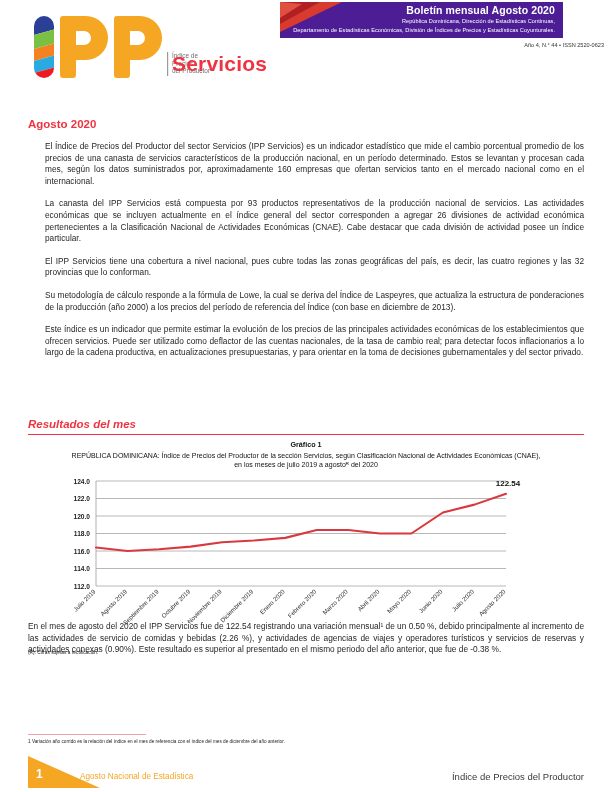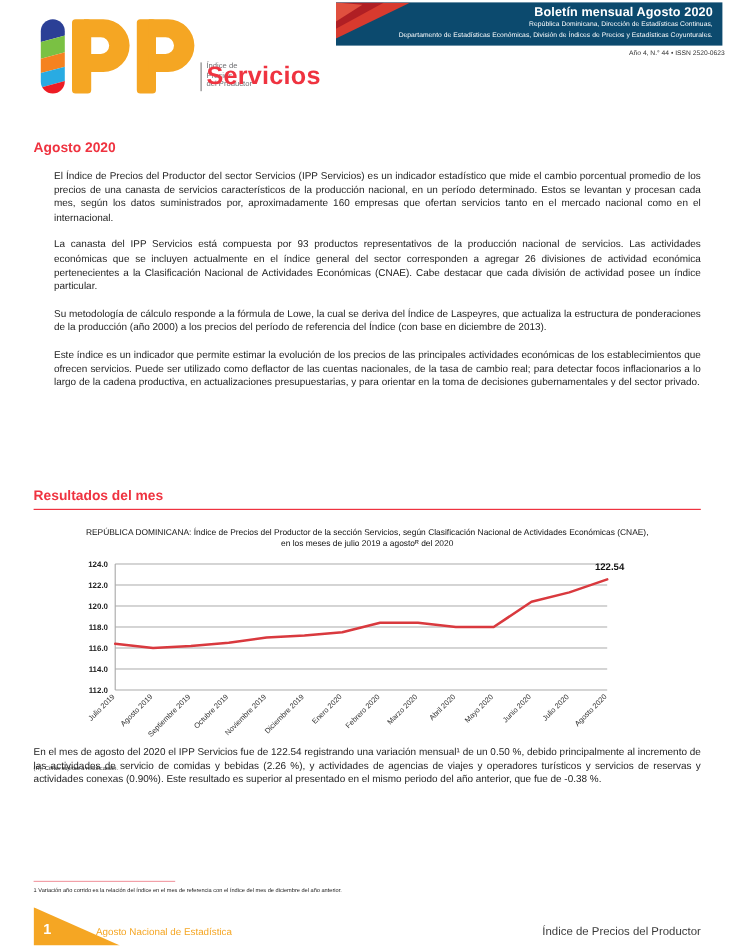--- a/index.html
+++ b/index.html
@@ -36,23 +36,23 @@
     font-size: 21px;
     font-weight: bold;
     color: #ef3340;
     letter-spacing: 0.2px;
   }
 
   .banner {
     position: absolute;
     left: 280px;
     top: 2px;
-    width: 322px;
+    width: 283px;
     height: 36px;
-    background: #0c4a6e;
+    background: #4c1d95;
     overflow: hidden;
   }
   .banner-tri {
     position: absolute;
     left: 0;
     top: 0;
   }
   .banner-title {
     position: absolute;
     right: 8px;
@@ -104,22 +104,23 @@
     line-height: 11.6px;
     text-align: justify;
     margin: 0 0 11px 17px;
     color: #1f1f1f;
   }
 
   
   .resultados-wrap {
     position: absolute;
     left: 28px;
-    top: 408px;
-    width: 556px;
+    top: 418px;
+    width: 556px;
+    font-style: italic;
   }
   .resultados-heading {
     font-size: 11.5px;
     font-weight: bold;
     color: #ef3340;
     margin: 0;
   }
   .red-rule {
     margin-top: 4px;
     border-top: 1.2px solid #ef3340;
@@ -280,30 +281,32 @@
     <div class="banner-sub1">República Dominicana, Dirección de Estadísticas Continuas,</div>
     <div class="banner-sub2">Departamento de Estadísticas Económicas, División de Índices de Precios y Estadísticas Coyunturales.</div>
   </div>
   <div class="issn-line">Año 4, N.° 44 •  ISSN 2520-0623</div>
 </div>
 
 <div class="content">
   <div class="section-heading">Agosto 2020</div>
   <p class="body-text">El Índice de Precios del Productor del sector Servicios (IPP Servicios) es un indicador estadístico que mide el cambio porcentual promedio de los precios de una canasta de servicios característicos de la producción nacional, en un período determinado. Estos se levantan y procesan cada mes, según los datos suministrados por, aproximadamente 160 empresas que ofertan servicios tanto en el mercado nacional como en el internacional.</p>
   <p class="body-text">La canasta del IPP Servicios está compuesta por 93 productos representativos de la producción nacional de servicios. Las actividades económicas que se incluyen actualmente en el índice general del sector corresponden a agregar 26 divisiones de actividad económica pertenecientes a la Clasificación Nacional de Actividades Económicas (CNAE). Cabe destacar que cada división de actividad posee un índice particular.</p>
+  <p class="body-text">El IPP Servicios tiene una cobertura a nivel nacional, pues cubre todas las zonas geográficas del país, es decir, las cuatro regiones y las 32 provincias que lo conforman.</p>
   <p class="body-text">Su metodología de cálculo responde a la fórmula de Lowe, la cual se deriva del Índice de Laspeyres, que actualiza la estructura de ponderaciones de la producción (año 2000) a los precios del período de referencia del Índice (con base en diciembre de 2013).</p>
   <p class="body-text">Este índice es un indicador que permite estimar la evolución de los precios de las principales actividades económicas de los establecimientos que ofrecen servicios. Puede ser utilizado como deflactor de las cuentas nacionales, de la tasa de cambio real; para detectar focos inflacionarios a lo largo de la cadena productiva, en actualizaciones presupuestarias, y para orientar en la toma de decisiones gubernamentales y del sector privado.</p>
 </div>
 
 <div class="resultados-wrap">
   <div class="resultados-heading">Resultados del mes</div>
   <div class="red-rule"></div>
 </div>
 
 <div class="chart-block">
+  <div class="chart-title">Gráfico 1</div>
   <div class="chart-subtitle">REPÚBLICA DOMINICANA: Índice de Precios del Productor de la sección Servicios, según Clasificación Nacional de Actividades Económicas (CNAE),</div>
   <div class="chart-subtitle">en los meses de  julio 2019 a  agostoᴿ del 2020</div>
 
   <div class="chart-canvas">
     <svg id="line-chart" width="556" height="175" viewBox="0 0 556 175">
         <rect x="68" y="8" width="410" height="105" fill="#ffffff"></rect>
         <line x1="68" y1="113" x2="478" y2="113" stroke="#a6a6a6" stroke-width="0.8"></line>
         <text x="62" y="115.6" text-anchor="end" font-size="6.6" font-family="&quot;Liberation Sans&quot;, sans-serif" font-weight="bold" fill="#222">112.0</text>
         <line x1="68" y1="95.5" x2="478" y2="95.5" stroke="#a6a6a6" stroke-width="0.8"></line>
         <text x="62" y="98.1" text-anchor="end" font-size="6.6" font-family="&quot;Liberation Sans&quot;, sans-serif" font-weight="bold" fill="#222">114.0</text>

